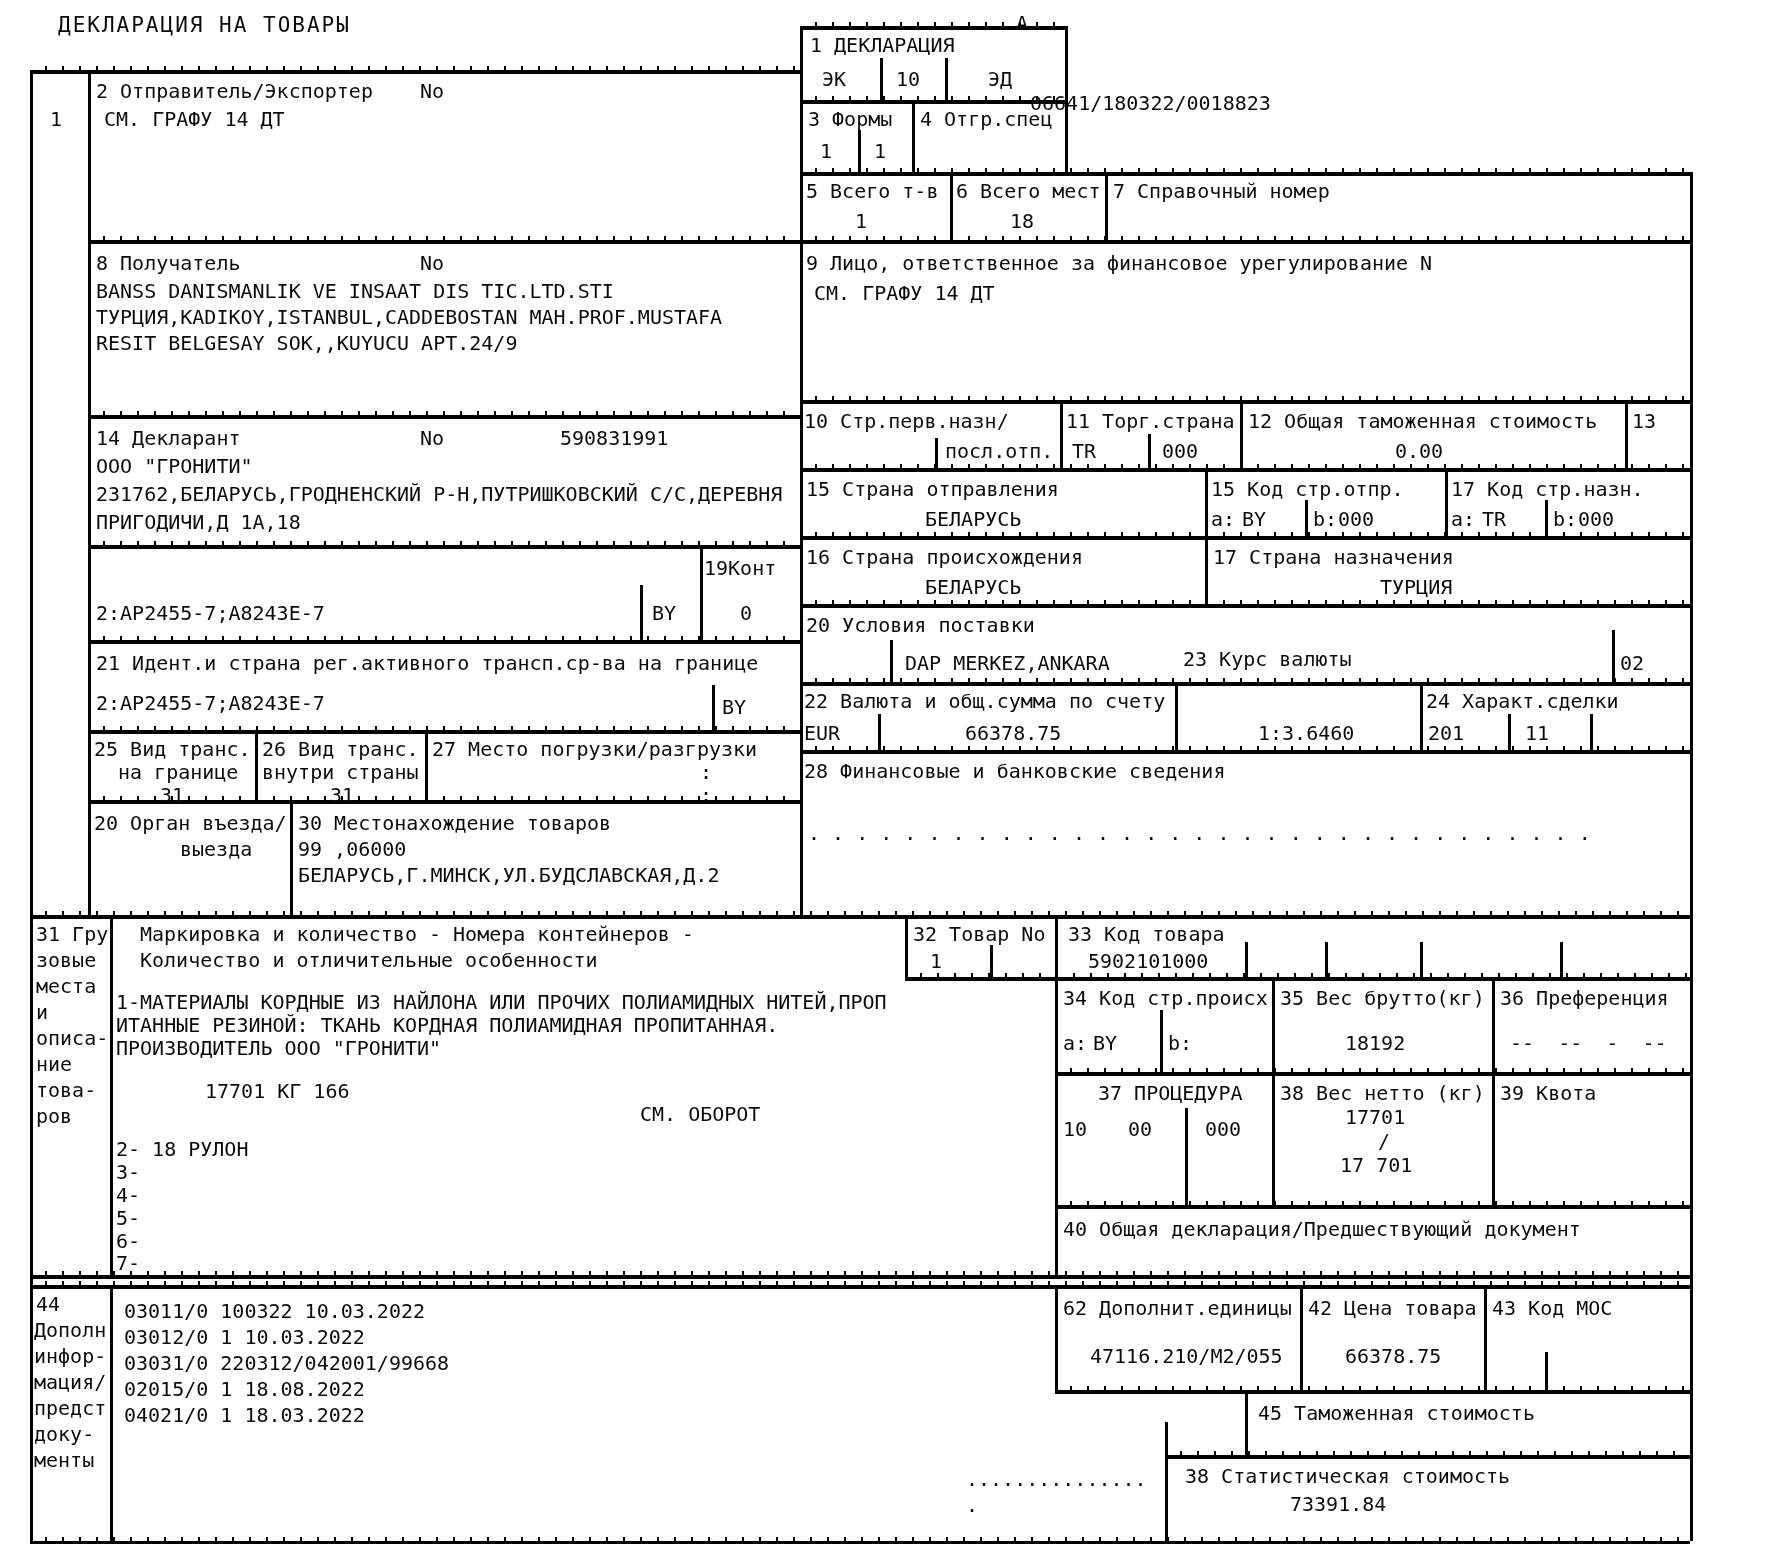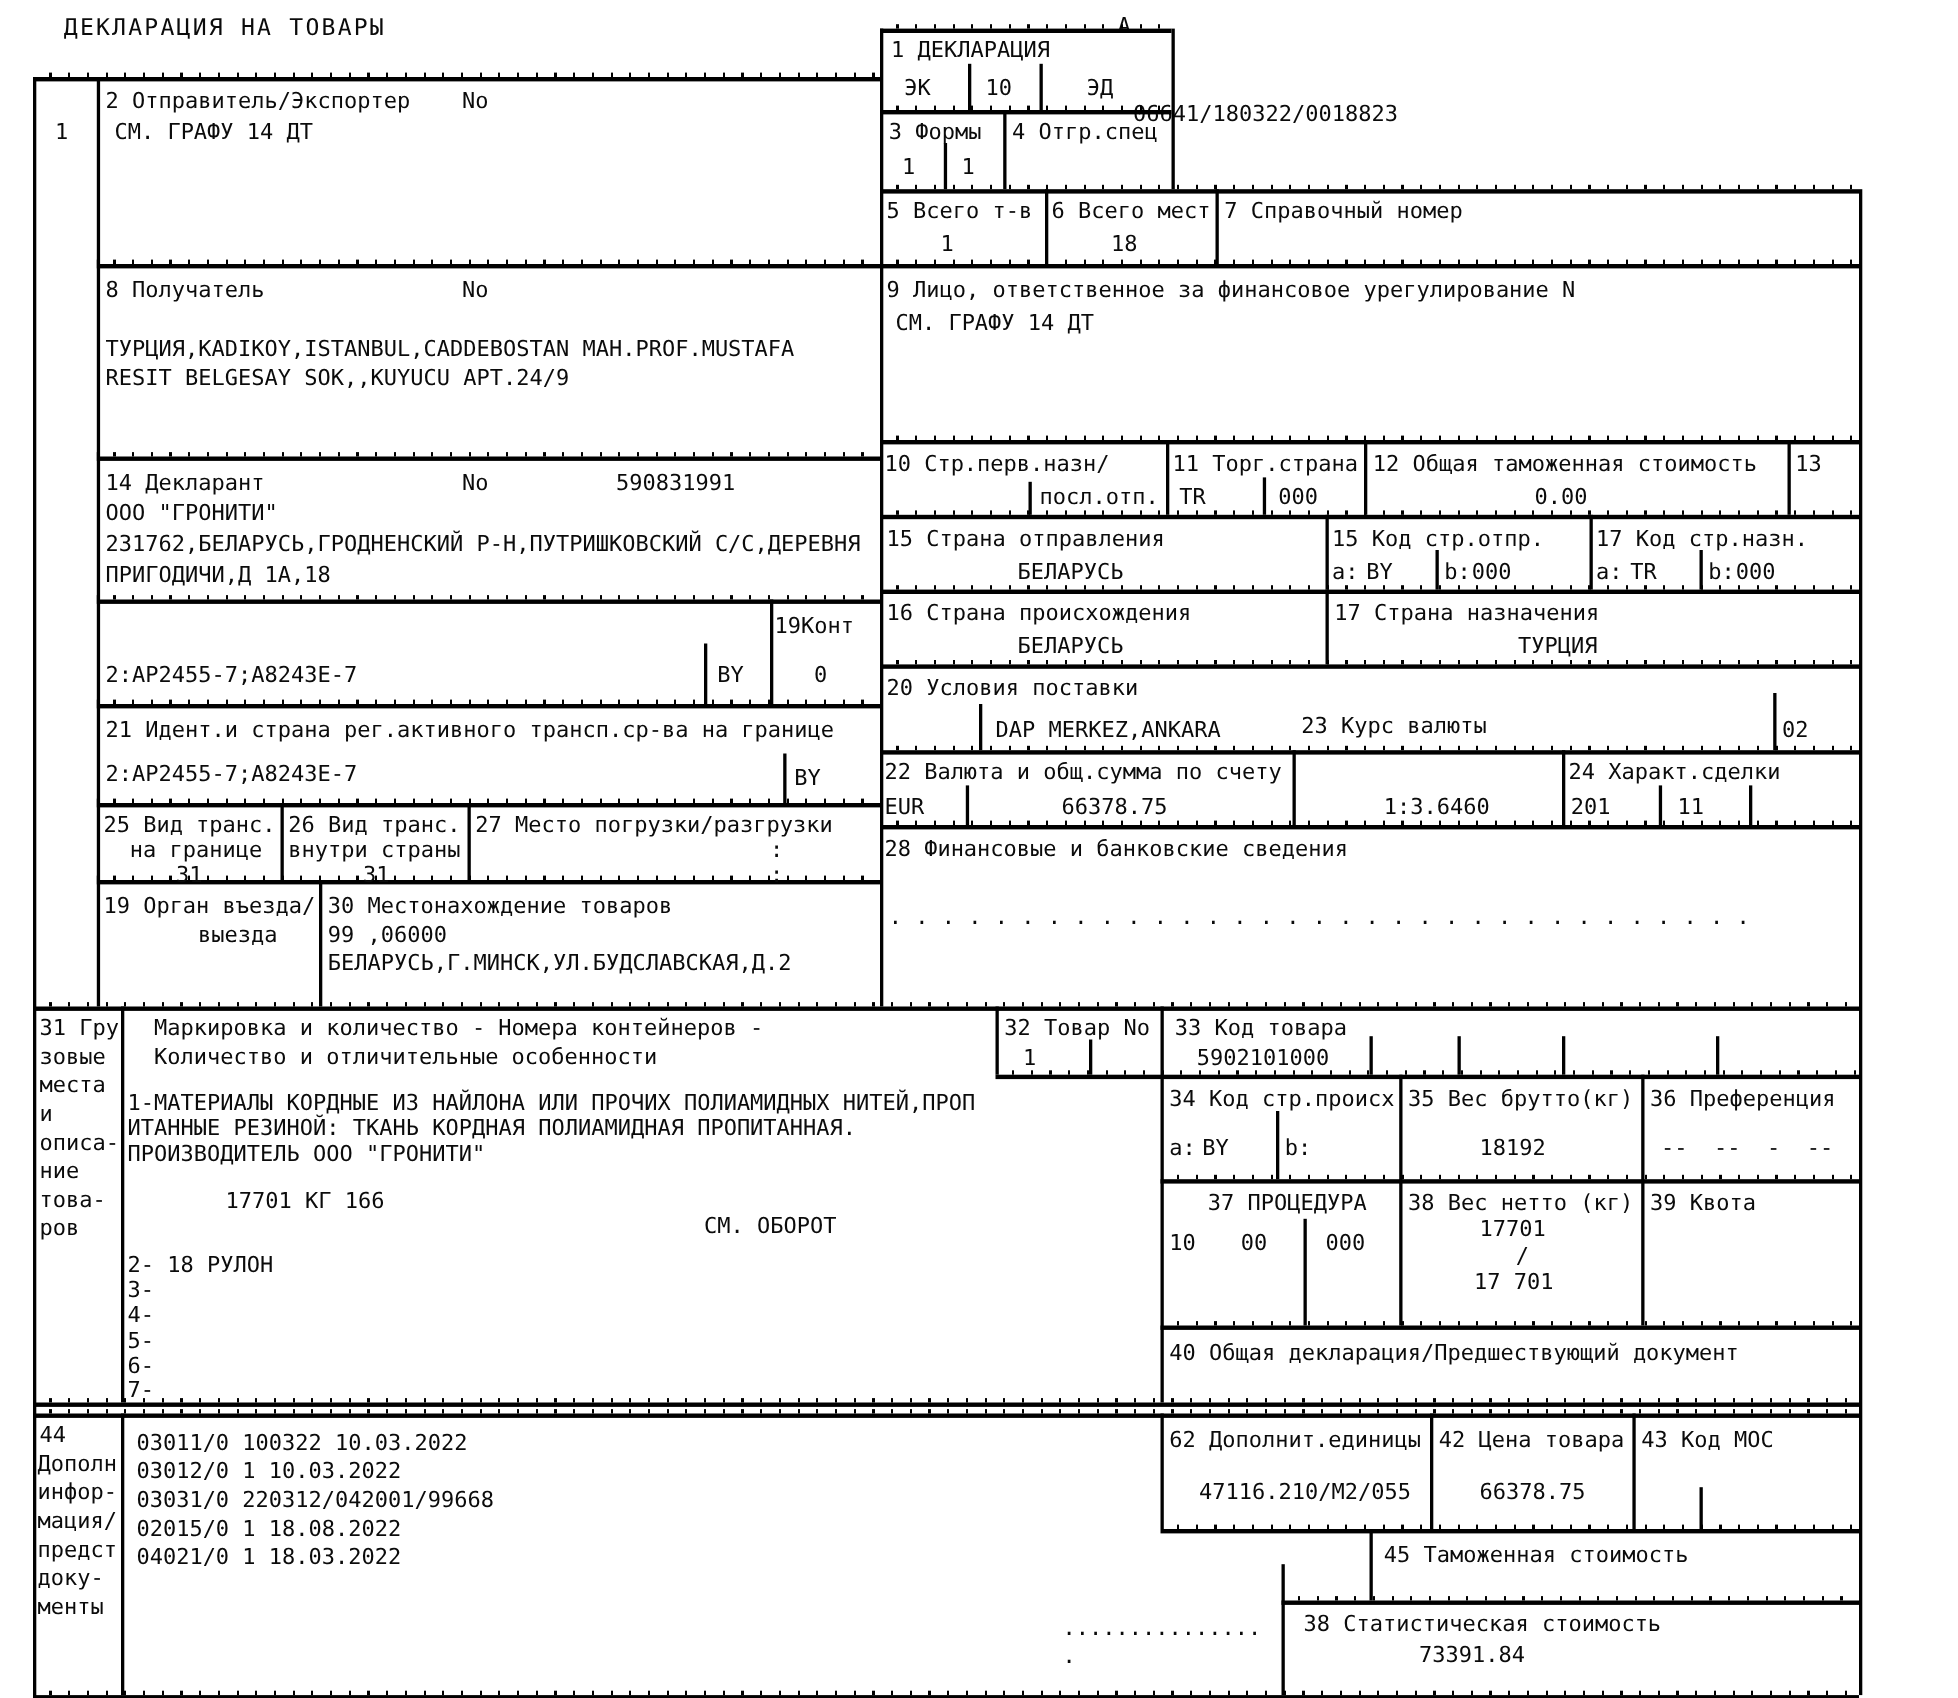--- a/index.html
+++ b/index.html
@@ -103,20 +103,21 @@
   <div class="v" style="left:1165px;top:1422px;height:119px"></div>
 
   <div class="t" style="left:50px;top:108px">1</div>
 
   <div class="t" style="left:96px;top:80px">2 Отправитель/Экспортер</div>
   <div class="t" style="left:420px;top:80px">No</div>
   <div class="t" style="left:104px;top:108px">СМ. ГРАФУ 14 ДТ</div>
 
   <div class="t" style="left:96px;top:252px">8 Получатель</div>
   <div class="t" style="left:420px;top:252px">No</div>
+  <div class="t" style="left:96px;top:280px">BANSS DANISMANLIK VE INSAAT DIS TIC.LTD.STI</div>
   <div class="t" style="left:96px;top:306px">ТУРЦИЯ,KADIKOY,ISTANBUL,CADDEBOSTAN MAH.PROF.MUSTAFA</div>
   <div class="t" style="left:96px;top:332px">RESIT BELGESAY SOK,,KUYUCU APT.24/9</div>
 
   <div class="t" style="left:96px;top:427px">14 Декларант</div>
   <div class="t" style="left:420px;top:427px">No</div>
   <div class="t" style="left:560px;top:427px">590831991</div>
   <div class="t" style="left:96px;top:455px">ООО "ГРОНИТИ"</div>
   <div class="t" style="left:96px;top:483px">231762,БЕЛАРУСЬ,ГРОДНЕНСКИЙ Р-Н,ПУТРИШКОВСКИЙ С/С,ДЕРЕВНЯ</div>
   <div class="t" style="left:96px;top:511px">ПРИГОДИЧИ,Д 1А,18</div>
 
@@ -132,21 +133,21 @@
   <div class="t" style="left:94px;top:738px">25 Вид транс.</div>
   <div class="t" style="left:118px;top:761px">на границе</div>
   <div class="t" style="left:160px;top:784px">31</div>
   <div class="t" style="left:262px;top:738px">26 Вид транс.</div>
   <div class="t" style="left:262px;top:761px">внутри страны</div>
   <div class="t" style="left:330px;top:784px">31</div>
   <div class="t" style="left:432px;top:738px">27 Место погрузки/разгрузки</div>
   <div class="t" style="left:700px;top:761px">:</div>
   <div class="t" style="left:700px;top:784px">:</div>
 
-  <div class="t" style="left:94px;top:812px">19 Орган въезда/</div>
+  <div class="t" style="left:94px;top:812px">20 Орган въезда/</div>
   <div class="t" style="left:180px;top:838px">выезда</div>
   <div class="t" style="left:298px;top:812px">30 Местонахождение товаров</div>
   <div class="t" style="left:298px;top:838px">99 ,06000</div>
   <div class="t" style="left:298px;top:864px">БЕЛАРУСЬ,Г.МИНСК,УЛ.БУДСЛАВСКАЯ,Д.2</div>
 
   <div class="t" style="left:810px;top:34px">1 ДЕКЛАРАЦИЯ</div>
   <div class="t" style="left:822px;top:68px">ЭК</div>
   <div class="t" style="left:896px;top:68px">10</div>
   <div class="t" style="left:988px;top:68px">ЭД</div>
 

